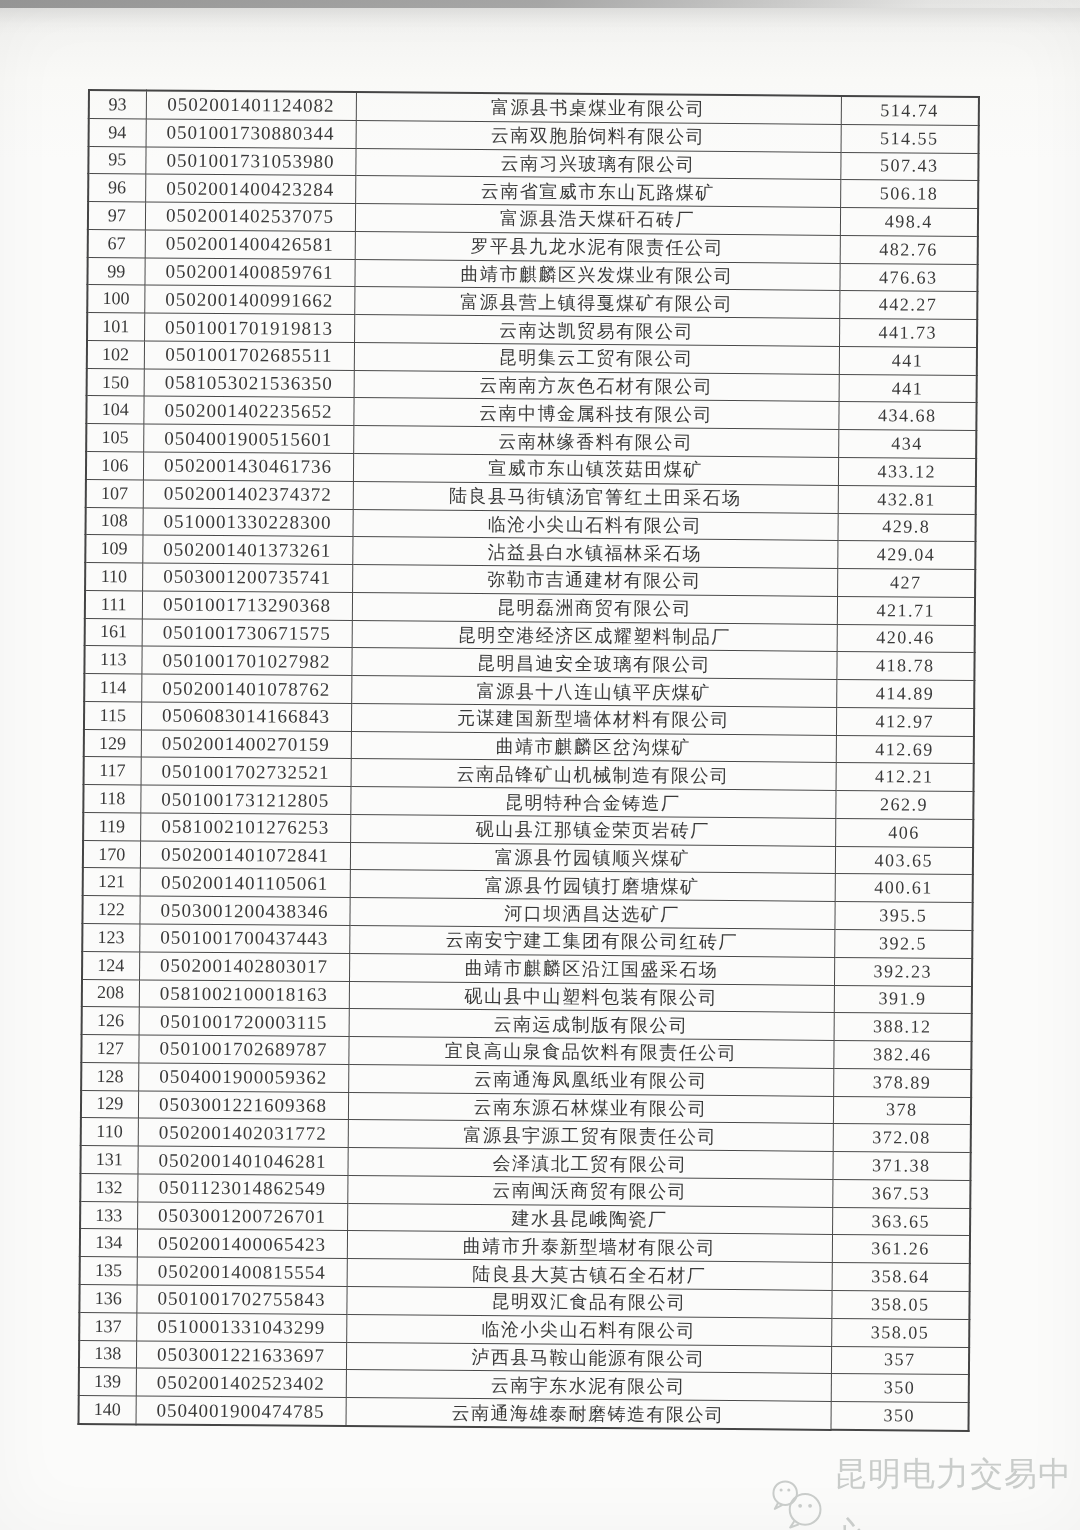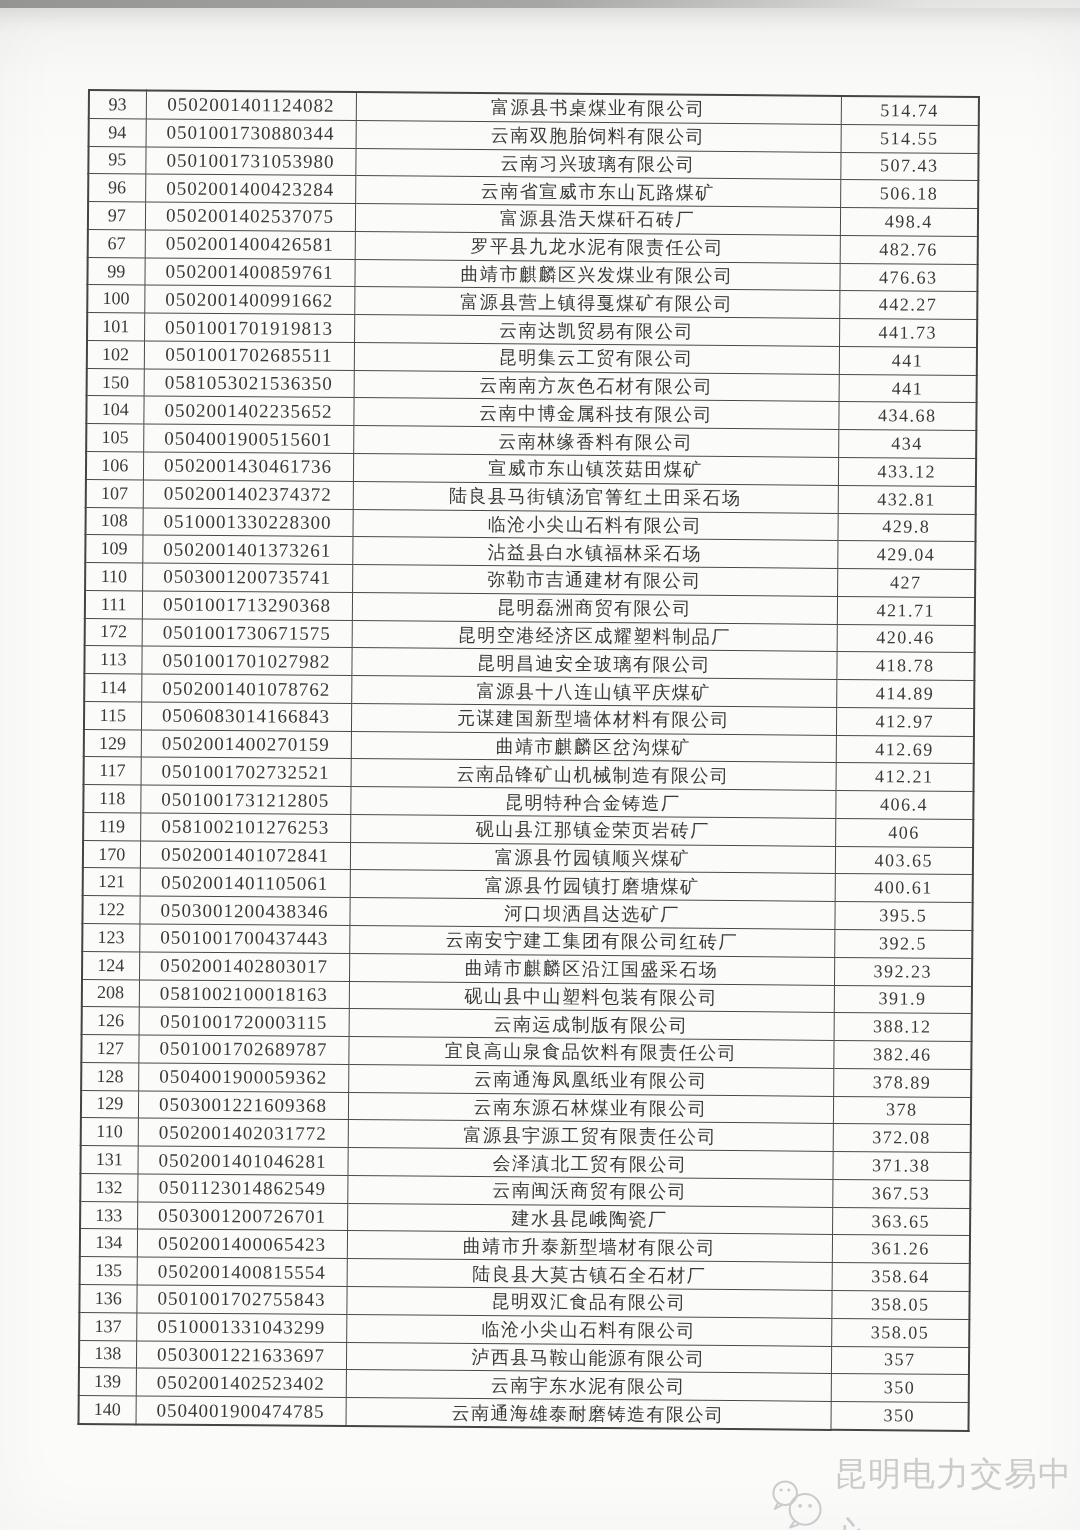--- a/index.html
+++ b/index.html
@@ -185,21 +185,21 @@
             <td class="c2">弥勒市吉通建材有限公司</td>
             <td class="c3">427</td>
           </tr>
           <tr>
             <td class="c0">111</td>
             <td class="c1">0501001713290368</td>
             <td class="c2">昆明磊洲商贸有限公司</td>
             <td class="c3">421.71</td>
           </tr>
           <tr>
-            <td class="c0">172</td>
+            <td class="c0">161</td>
             <td class="c1">0501001730671575</td>
             <td class="c2">昆明空港经济区成耀塑料制品厂</td>
             <td class="c3">420.46</td>
           </tr>
           <tr>
             <td class="c0">113</td>
             <td class="c1">0501001701027982</td>
             <td class="c2">昆明昌迪安全玻璃有限公司</td>
             <td class="c3">418.78</td>
           </tr>
@@ -224,21 +224,21 @@
           <tr>
             <td class="c0">117</td>
             <td class="c1">0501001702732521</td>
             <td class="c2">云南品锋矿山机械制造有限公司</td>
             <td class="c3">412.21</td>
           </tr>
           <tr>
             <td class="c0">118</td>
             <td class="c1">0501001731212805</td>
             <td class="c2">昆明特种合金铸造厂</td>
-            <td class="c3">406.4</td>
+            <td class="c3">262.9</td>
           </tr>
           <tr>
             <td class="c0">119</td>
             <td class="c1">0581002101276253</td>
             <td class="c2">砚山县江那镇金荣页岩砖厂</td>
             <td class="c3">406</td>
           </tr>
           <tr>
             <td class="c0">170</td>
             <td class="c1">0502001401072841</td>

